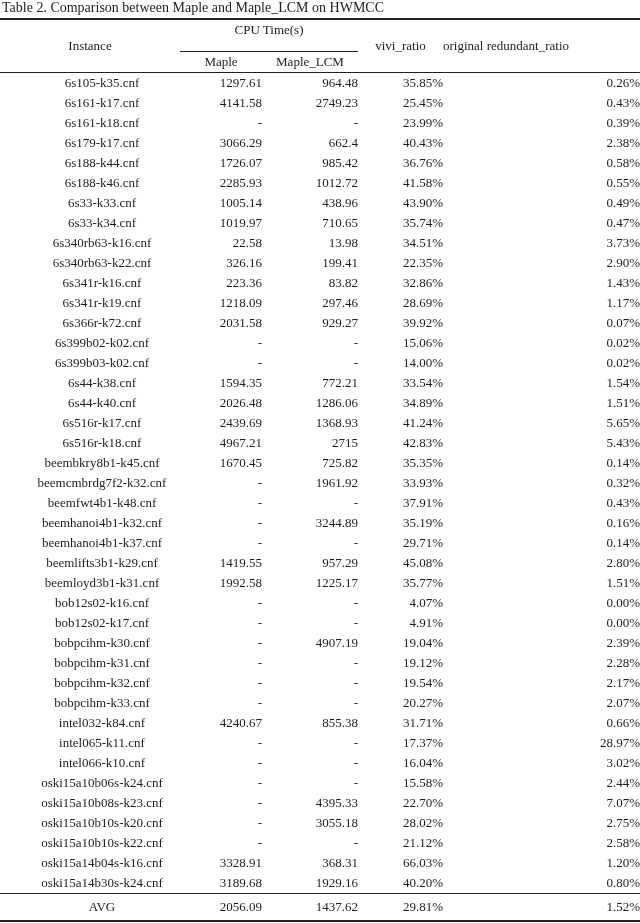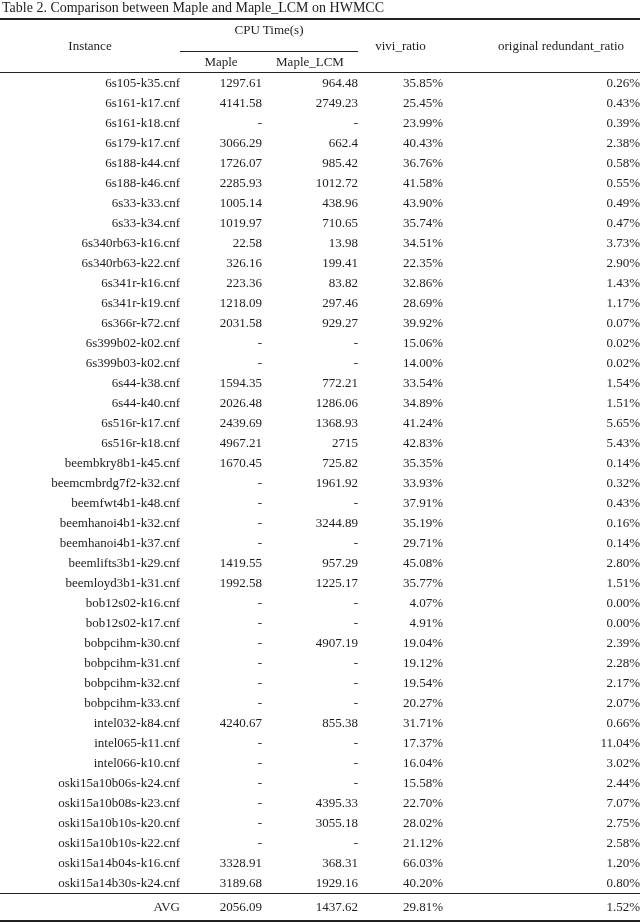--- a/index.html
+++ b/index.html
@@ -44,29 +44,29 @@
     padding: 2px 0;
     vertical-align: middle;
   }
   thead { border-bottom: 1px solid #222; }
   th.group-head {
     border-bottom: 1px solid #222;
     text-align: center;
     padding-bottom: 13px;
   }
   th.head-center { text-align: center; }
-  th.head-last { text-align: right; padding-right: 16px; }
+  th.head-last { text-align: left; padding-right: 4px; }
 
   tbody td, tfoot td {
     height: 20px;
     padding: 0;
     white-space: nowrap;
     overflow: hidden;
   }
-  td.cell-0 { text-align: right; padding-left: 24px; }
+  td.cell-0 { text-align: center; padding-left: 24px; }
   td.cell-1, td.cell-2, td.cell-3 { text-align: right; }
   td.cell-4 { text-align: right; }
 
   tfoot { border-top: 1px solid #222; margin-top: 48px; }
   tfoot td { height: 26px; }
 </style>
 </head>
 <body>
 
 <div class="page">
@@ -324,21 +324,21 @@
           <td class="cell-1">4240.67</td>
           <td class="cell-2">855.38</td>
           <td class="cell-3">31.71%</td>
           <td class="cell-4">0.66%</td>
         </tr>
         <tr>
           <td class="cell-0">intel065-k11.cnf</td>
           <td class="cell-1">-</td>
           <td class="cell-2">-</td>
           <td class="cell-3">17.37%</td>
-          <td class="cell-4">11.04%</td>
+          <td class="cell-4">28.97%</td>
         </tr>
         <tr>
           <td class="cell-0">intel066-k10.cnf</td>
           <td class="cell-1">-</td>
           <td class="cell-2">-</td>
           <td class="cell-3">16.04%</td>
           <td class="cell-4">3.02%</td>
         </tr>
         <tr>
           <td class="cell-0">oski15a10b06s-k24.cnf</td>

